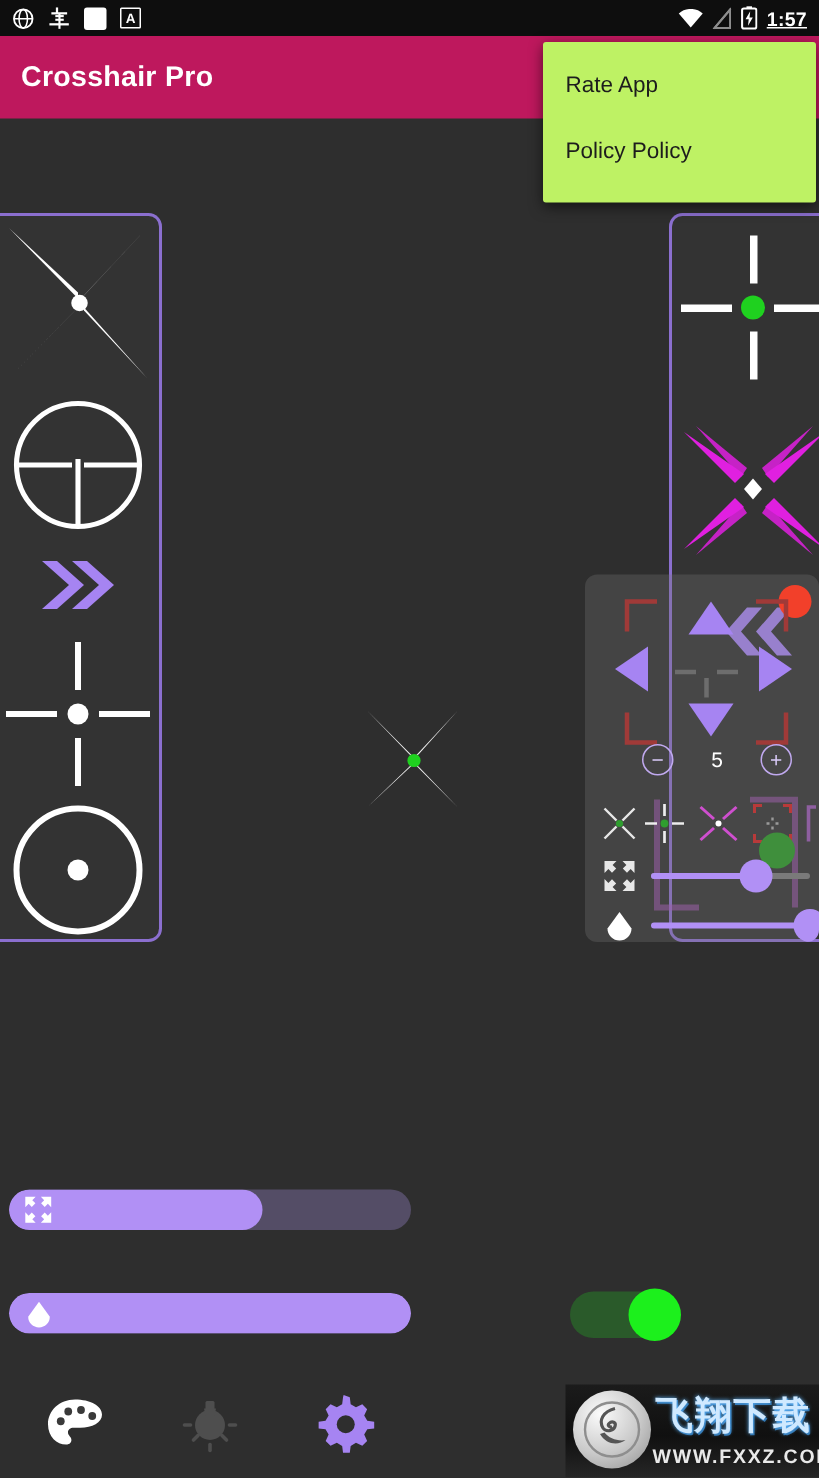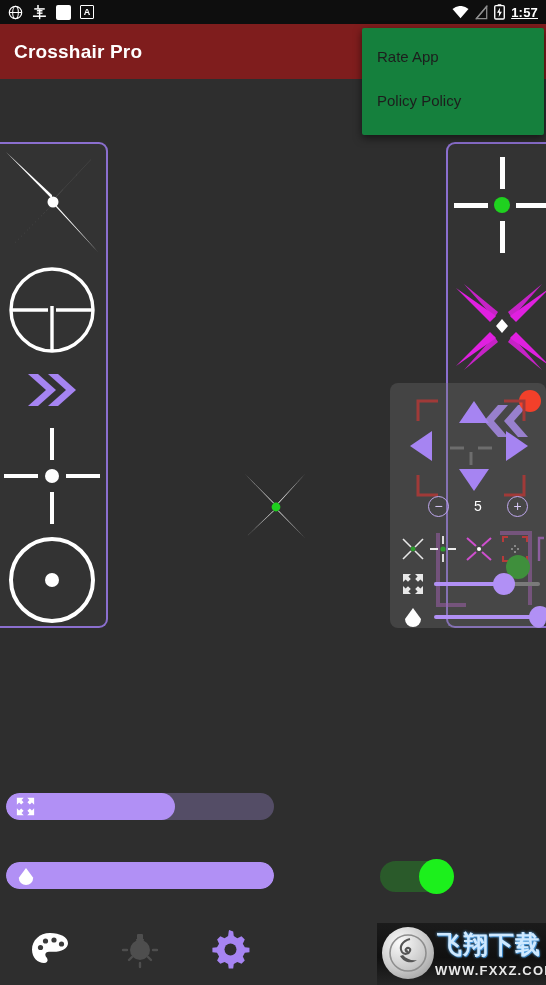--- a/index.html
+++ b/index.html
@@ -22,28 +22,28 @@
   .sb-time{ font-size:13px; font-weight:bold; letter-spacing:.2px; color:#fff; }
   .sb-ico{ display:block; }
   .sb-sq{ width:15px; height:15px; background:#fff; border-radius:2px; }
   .sb-a{ width:14px; height:14px; border:1.5px solid #fff; border-radius:1px;
          color:#fff; font-size:9px; font-weight:bold; display:flex;
          align-items:center; justify-content:center; line-height:1; }
 
   
   .appbar{
     position:absolute; top:24px; left:0; width:546px; height:55px;
-    background:#7f1d1d; display:flex; align-items:center; padding-left:14px;
+    background:#be185d; display:flex; align-items:center; padding-left:14px;
   }
   .appbar-title{ color:#fff; font-size:19px; font-weight:bold; letter-spacing:.2px; }
 
   
   .menu{
     position:absolute; top:28px; left:362px; width:182px; height:107px;
-    background:#15803d; border-radius:2px;
+    background:#bef264; border-radius:2px;
     box-shadow:0 3px 9px rgba(0,0,0,.55);
     padding-top:6px; z-index:40;
   }
   .menu-item{
     height:44px; display:flex; align-items:center; padding-left:15px;
     color:#1d1d1d; font-size:15px;
   }
 
   
   .panel{

